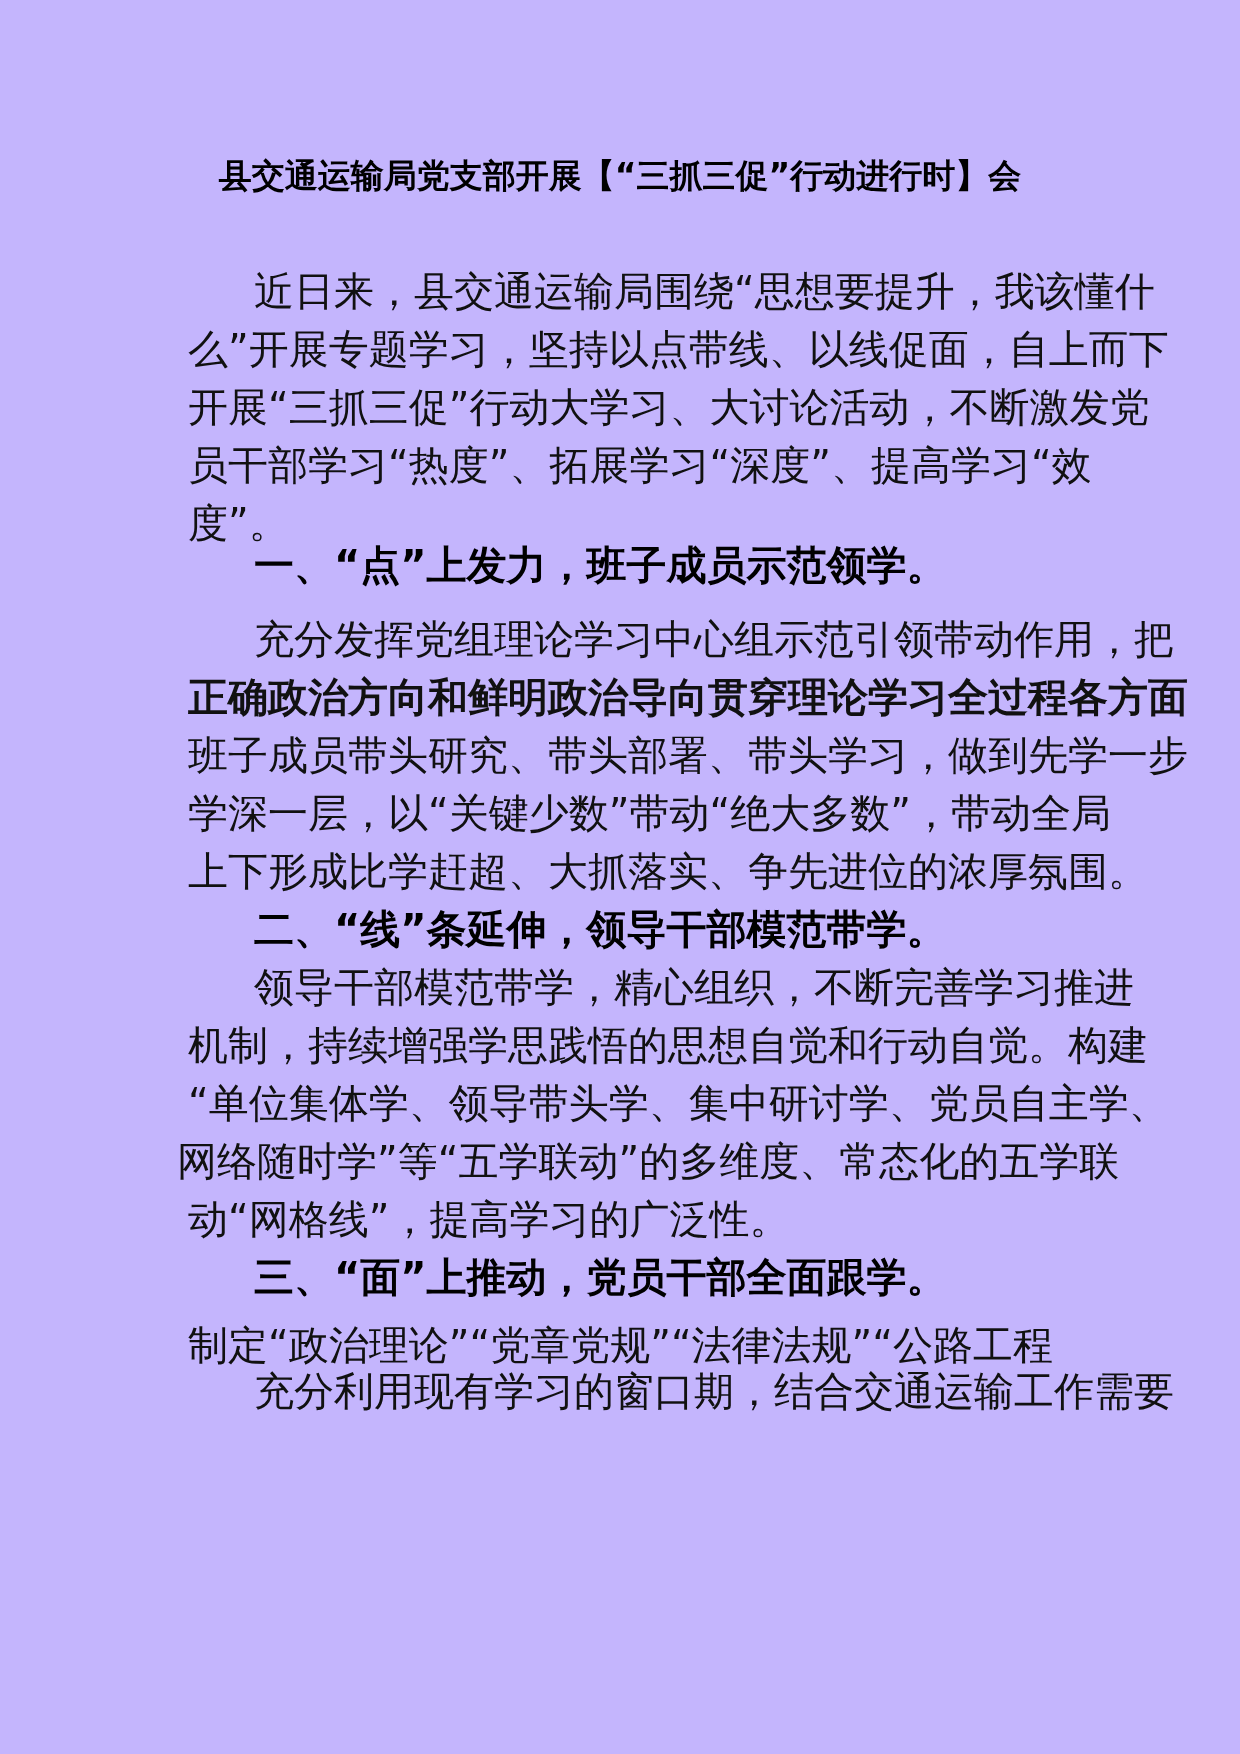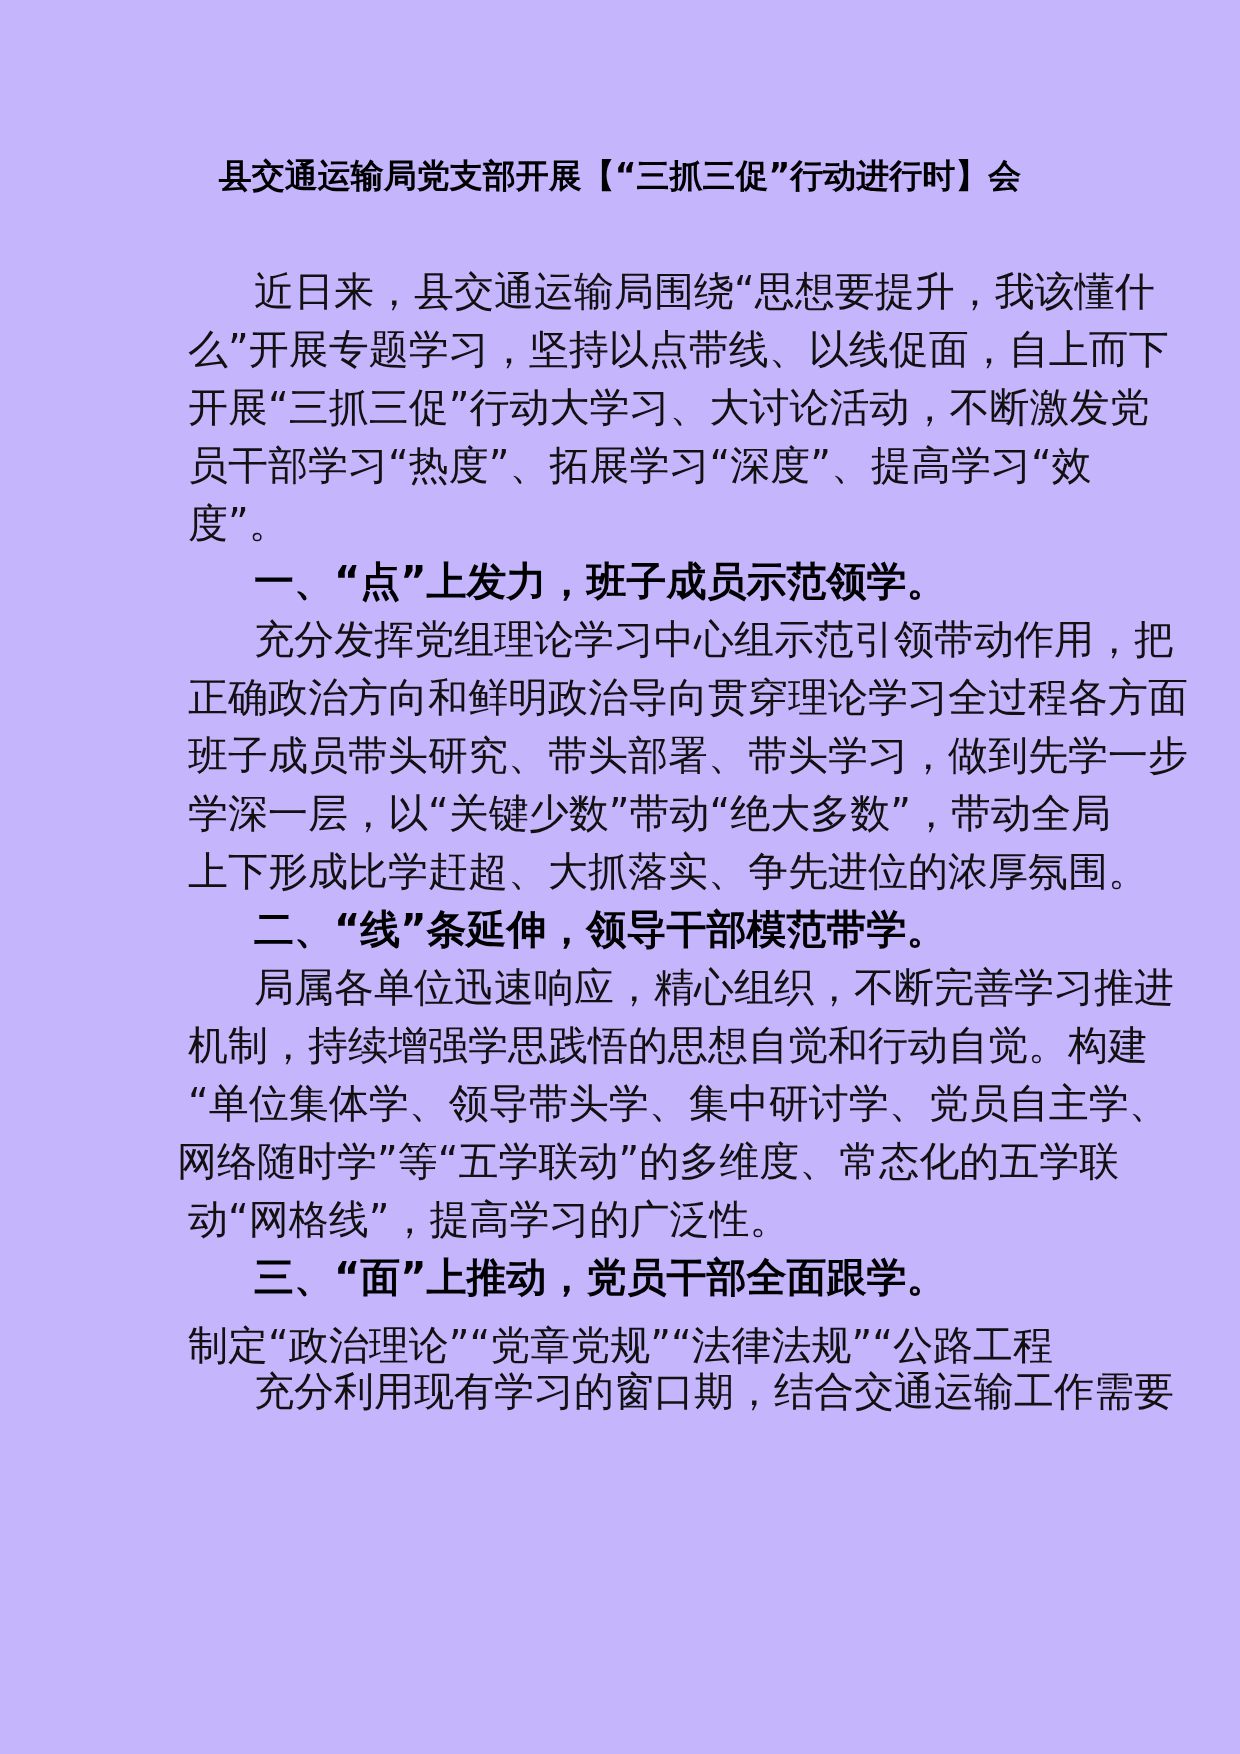--- a/index.html
+++ b/index.html
@@ -30,29 +30,29 @@
   </div>
 
   <div style="position:absolute;left:0;top:0;width:1240px;" data-name="text-layer">
 
     <span class="line" style="position:absolute;left:254px;width:684px;top:262px;" data-name="intro-line-1">近日来，县交通运输局围绕“思想要提升，我该懂什</span>
     <span class="line" style="position:absolute;left:188px;width:750px;top:320px;" data-name="intro-line-2">么”开展专题学习，坚持以点带线、以线促面，自上而下</span>
     <span class="line" style="position:absolute;left:188px;width:750px;top:378px;" data-name="intro-line-3">开展“三抓三促”行动大学习、大讨论活动，不断激发党</span>
     <span class="line" style="position:absolute;left:188px;width:750px;top:436px;" data-name="intro-line-4">员干部学习“热度”、拓展学习“深度”、提高学习“效</span>
     <span class="line last" style="position:absolute;left:188px;width:750px;top:494px;" data-name="intro-line-5">度”。</span>
 
-    <span class="line heading" style="position:absolute;left:254px;width:684px;top:552px;" data-name="section-1-heading">一、“点”上发力，班子成员示范领学。</span>
+    <span class="line heading" style="position:absolute;left:254px;width:684px;top:536px;" data-name="section-1-heading">一、“点”上发力，班子成员示范领学。</span>
     <span class="line" style="position:absolute;left:254px;width:684px;top:610px;" data-name="section-1-line-1">充分发挥党组理论学习中心组示范引领带动作用，把</span>
-    <span class="line" style="position:absolute;left:188px;width:750px;top:668px;" data-name="section-1-line-2">正确政治方向和鲜明政治导向贯穿理论学习全过程各方面</span>
+    <span class="line" style="position:absolute;left:188px;width:750px;top:668px;font-weight:bold;" data-name="section-1-line-2">正确政治方向和鲜明政治导向贯穿理论学习全过程各方面</span>
     <span class="line" style="position:absolute;left:188px;width:750px;top:726px;" data-name="section-1-line-3">班子成员带头研究、带头部署、带头学习，做到先学一步</span>
     <span class="line" style="position:absolute;left:188px;width:750px;top:784px;" data-name="section-1-line-4">学深一层，以“关键少数”带动“绝大多数”，带动全局</span>
     <span class="line last" style="position:absolute;left:188px;width:750px;top:842px;" data-name="section-1-line-5">上下形成比学赶超、大抓落实、争先进位的浓厚氛围。</span>
 
     <span class="line heading" style="position:absolute;left:254px;width:684px;top:900px;" data-name="section-2-heading">二、“线”条延伸，领导干部模范带学。</span>
-    <span class="line" style="position:absolute;left:254px;width:684px;top:958px;" data-name="section-2-line-1">局属各单位迅速响应，精心组织，不断完善学习推进</span>
+    <span class="line" style="position:absolute;left:254px;width:684px;top:958px;" data-name="section-2-line-1">领导干部模范带学，精心组织，不断完善学习推进</span>
     <span class="line" style="position:absolute;left:188px;width:750px;top:1016px;" data-name="section-2-line-2">机制，持续增强学思践悟的思想自觉和行动自觉。构建</span>
     <span class="line" style="position:absolute;left:188px;width:750px;top:1074px;" data-name="section-2-line-3">“单位集体学、领导带头学、集中研讨学、党员自主学、</span>
     <span class="line" style="position:absolute;left:177px;width:750px;top:1132px;" data-name="section-2-line-4">网络随时学”等“五学联动”的多维度、常态化的五学联</span>
     <span class="line last" style="position:absolute;left:188px;width:750px;top:1190px;" data-name="section-2-line-5">动“网格线”，提高学习的广泛性。</span>
 
     <span class="line heading" style="position:absolute;left:254px;width:684px;top:1248px;" data-name="section-3-heading">三、“面”上推动，党员干部全面跟学。</span>
     <span class="line" style="position:absolute;left:254px;width:684px;top:1362px;" data-name="section-3-line-1">充分利用现有学习的窗口期，结合交通运输工作需要</span>
     <span class="line" style="position:absolute;left:188px;width:750px;top:1316px;" data-name="section-3-line-2">制定“政治理论”“党章党规”“法律法规”“公路工程</span>
   </div>
 </div>

